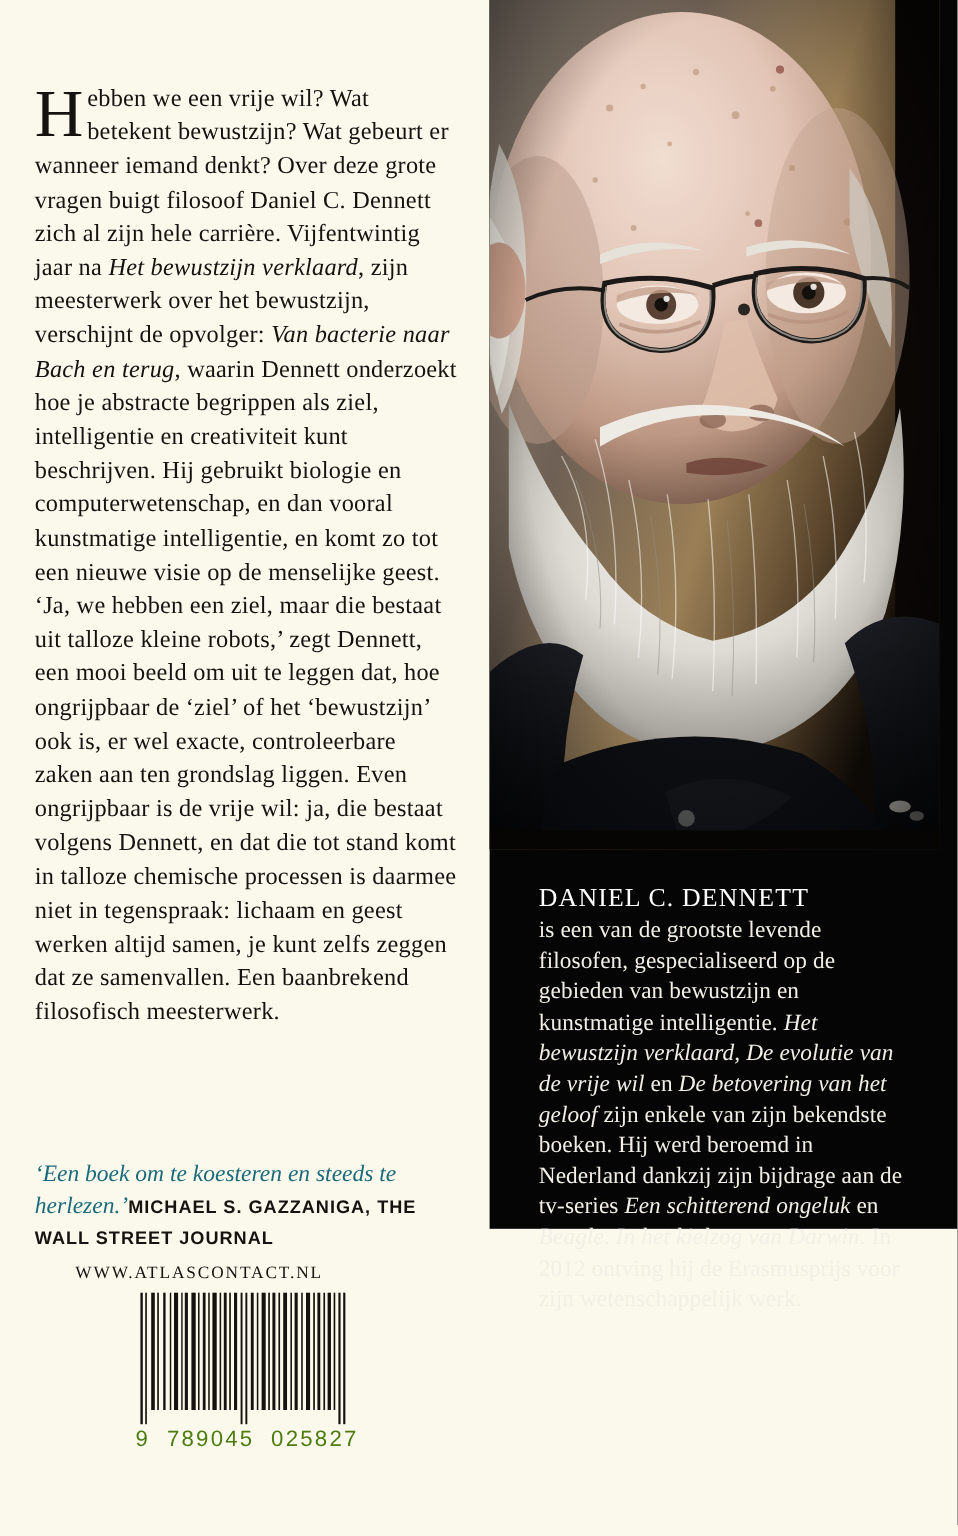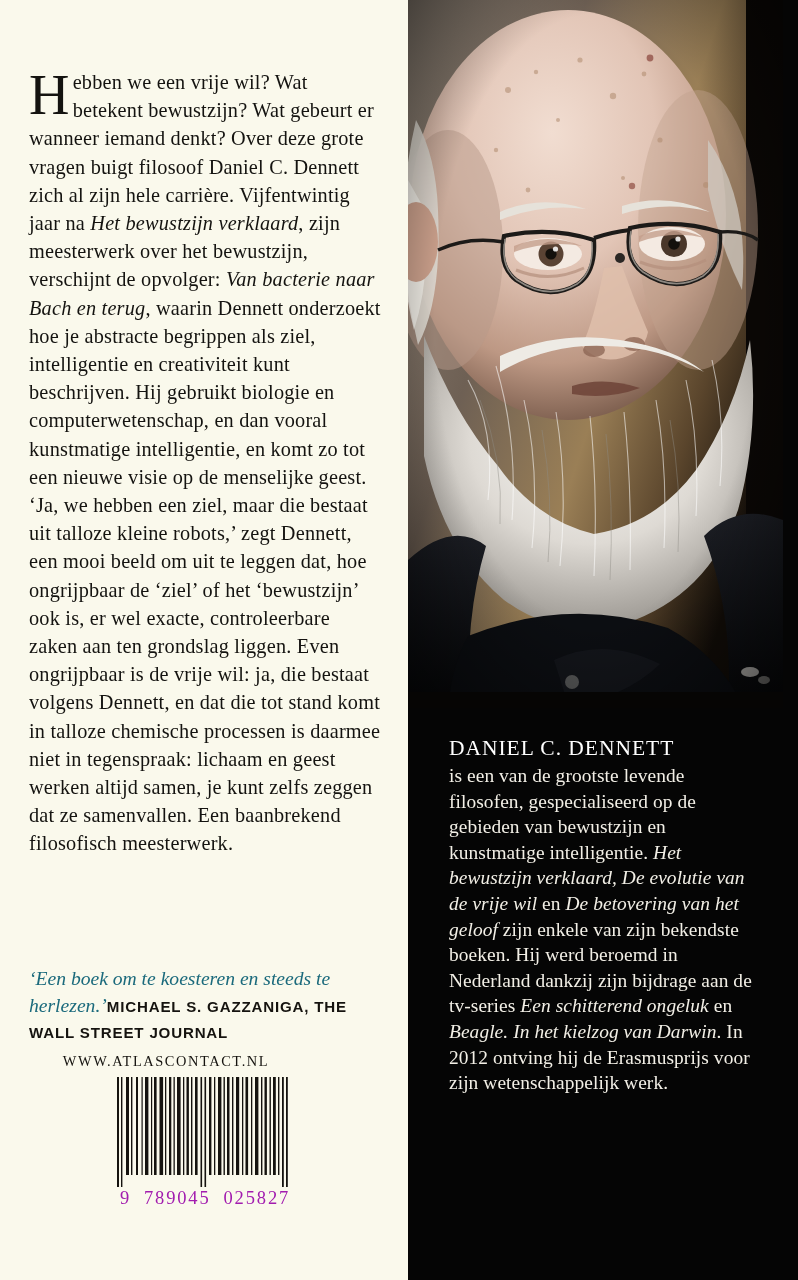--- a/index.html
+++ b/index.html
@@ -92,34 +92,33 @@
   }
   #barcode-bars {
     width: 184px;
     height: 110px;
     display: block;
     background: #faf9ec;
   }
   #barcode-digits {
     margin-top: 1px;
     width: 184px;
-    text-align: center;
-    font-family: Liberation Serif, serif;
+    font-family: Liberation Sans, sans-serif;
     font-size: 18.5px;
     letter-spacing: 0.10em;
-    color: #a21caf;
+    color: #4d7c0f;
     white-space: pre;
   }
 
   
   #right-panel {
     position: absolute;
     left: 408px; top: 0;
     width: 390px;
-    height: 1280px;
+    height: 1024px;
     background: #050505;
   }
 
   #photo {
     position: absolute;
     left: 0; top: 0;
     width: 375px;
     height: 708px;
     overflow: hidden;
     background: #1a1713;

